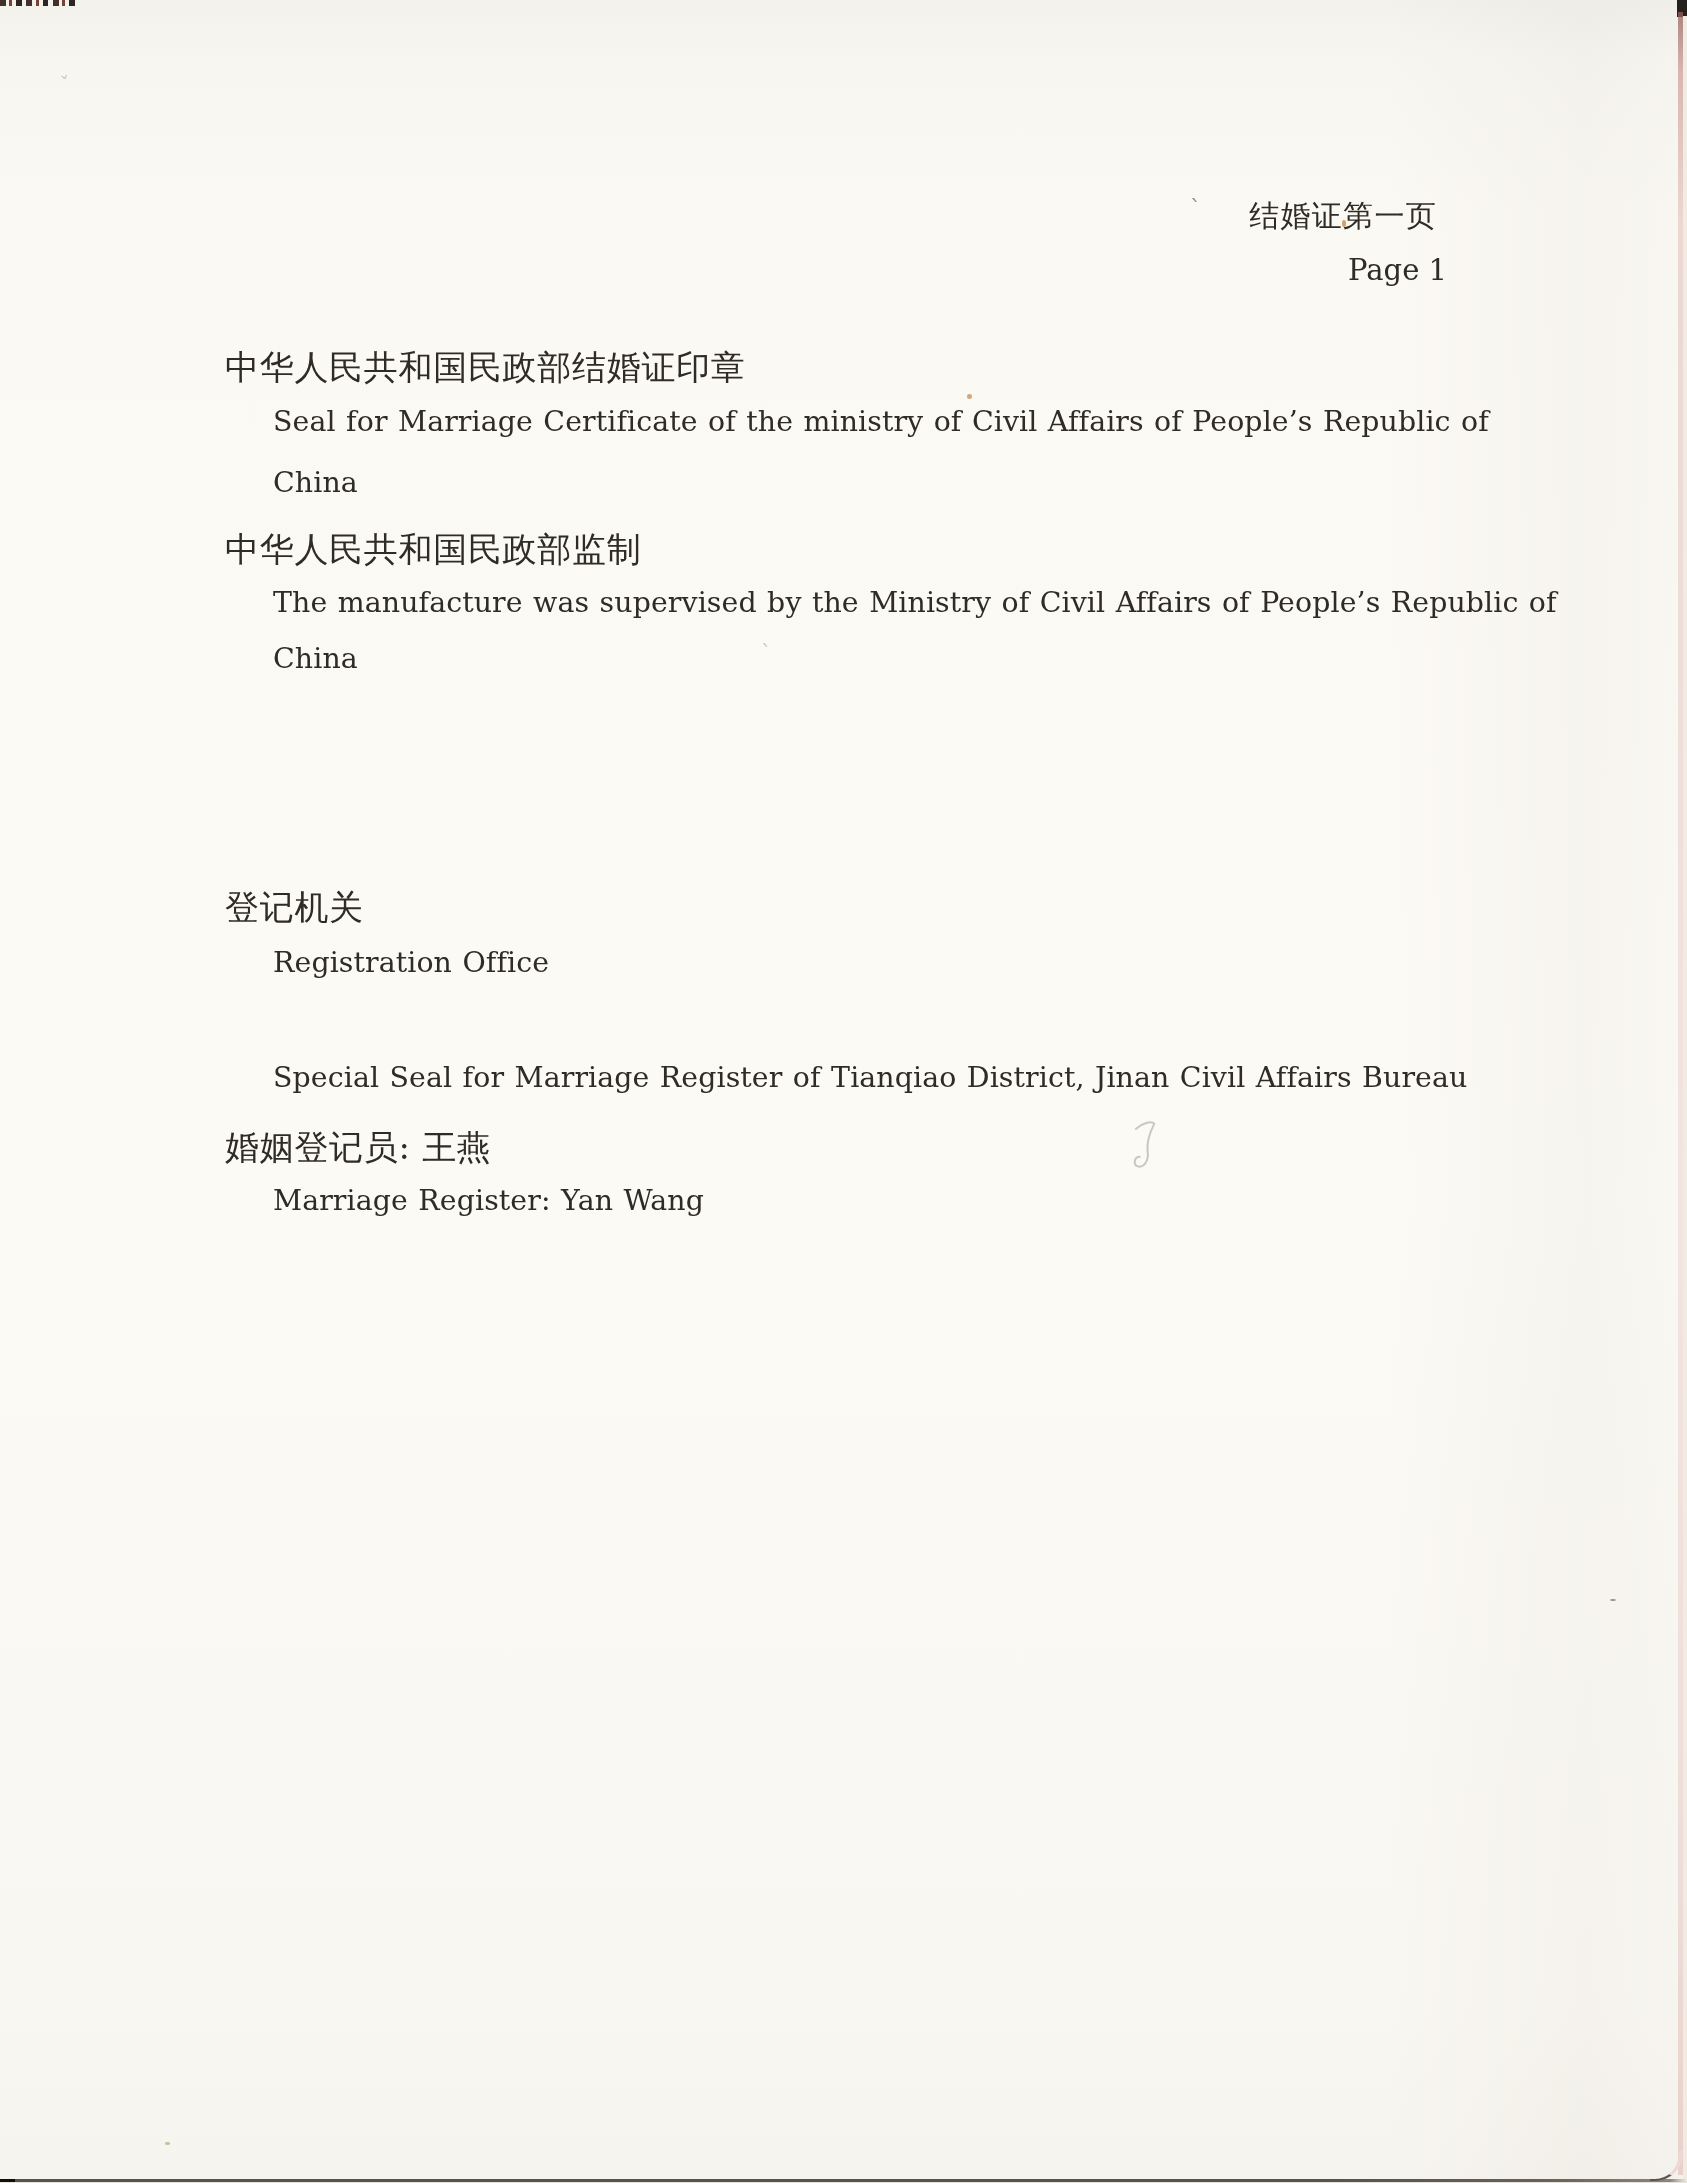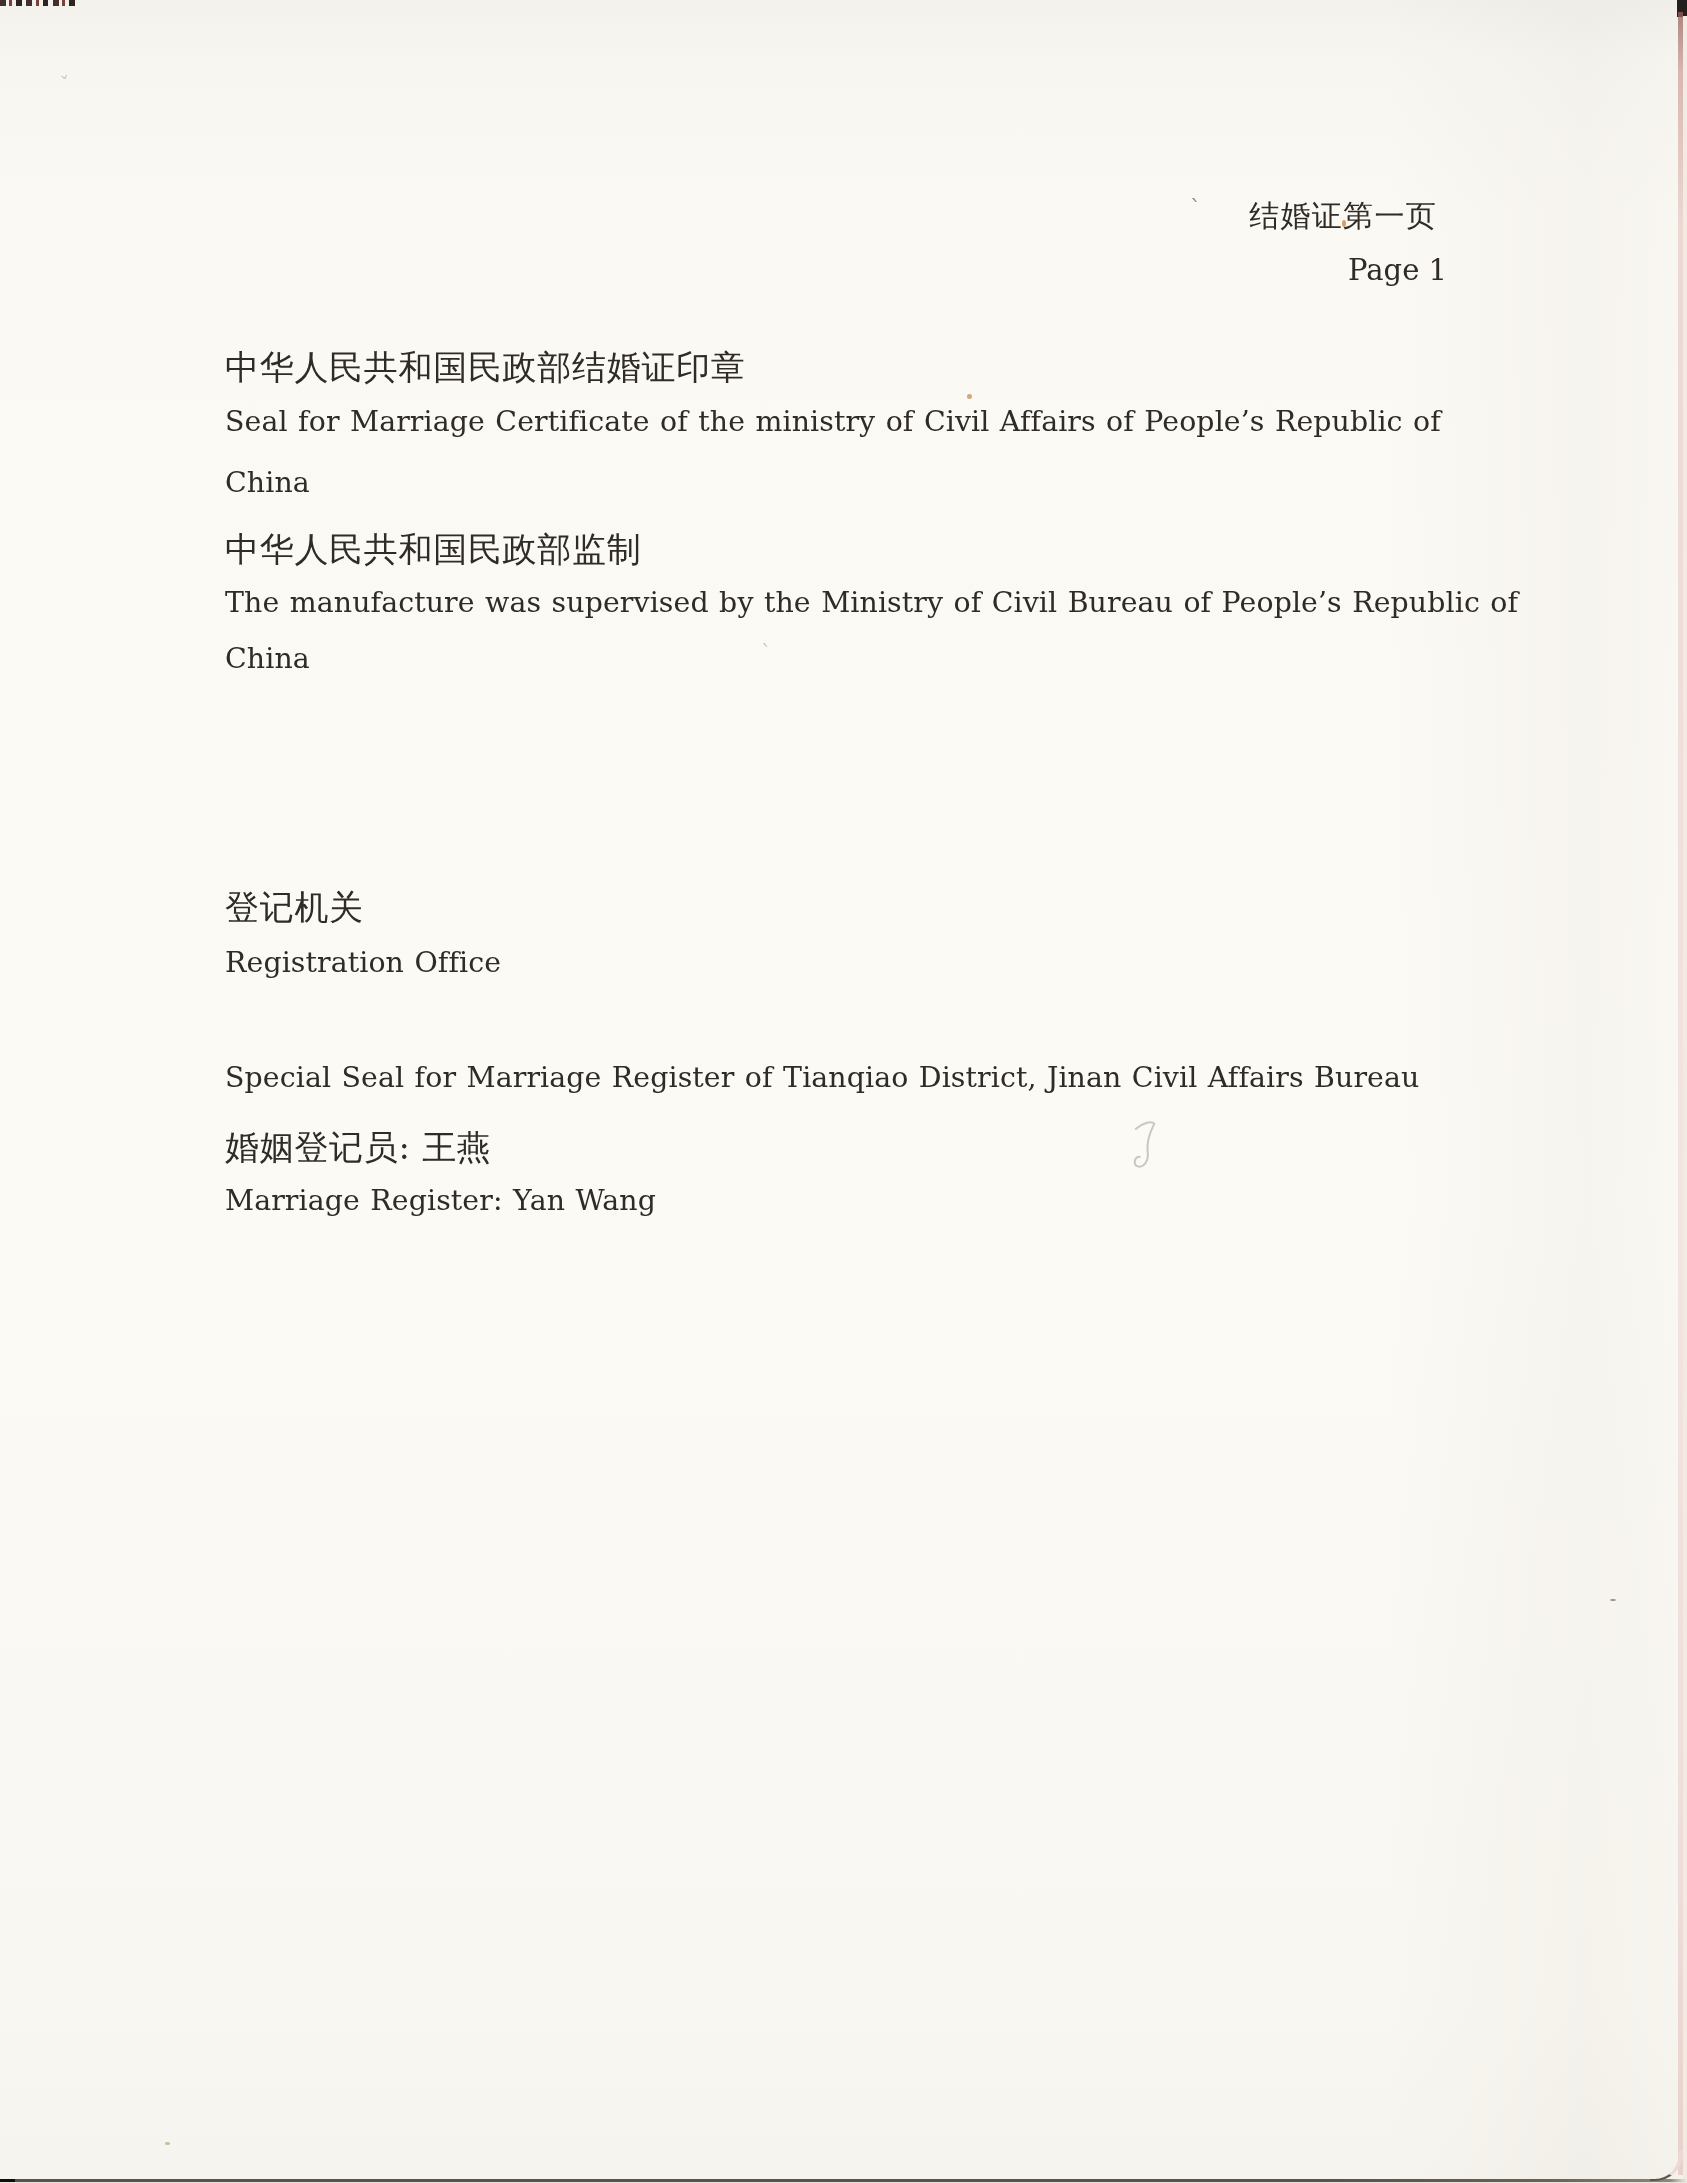--- a/index.html
+++ b/index.html
@@ -16,21 +16,21 @@
   .hdr-zh{
     position:absolute;top:196px;right:250px;
     font-size:30px;letter-spacing:1.3px;white-space:nowrap;margin-left:40px;
   }
   .hdr-en{
     position:absolute;top:253px;right:240px;
     font-size:29px;white-space:nowrap;
   }
   .line{position:absolute;left:225px;white-space:nowrap;}
   .zh{font-size:34px;letter-spacing:0.7px;}
-  .en{font-size:28.4px;letter-spacing:0.1px;word-spacing:1.3px;}
+  .en{font-size:28.4px;letter-spacing:0.1px;word-spacing:1.3px;margin-left:48px;}
   
   .specks-topleft{
     position:absolute;left:0;top:0;width:78px;height:6px;
     background:repeating-linear-gradient(90deg,
       #43302b 0 6px, rgba(0,0,0,0) 6px 9.3px,
       #7c4038 9.3px 12px, rgba(0,0,0,0) 12px 16.5px,
       #2d2522 16.5px 22px, rgba(0,0,0,0) 22px 26.5px);
   }
   .corner-topright{position:absolute;right:0;top:0;width:10px;height:17px;background:#23201d;}
   .edge-right-pink{
@@ -59,21 +59,21 @@
 
 <div class="canvas">
 
   <div class="hdr-zh">结婚证第一页</div>
   <div class="hdr-en">Page 1</div>
 
   <div class="line zh" style="top:345px">中华人民共和国民政部结婚证印章</div>
   <div class="line en" style="top:405px">Seal for Marriage Certificate of the ministry of Civil Affairs of People’s Republic of</div>
   <div class="line en" style="top:466px">China</div>
   <div class="line zh" style="top:527px">中华人民共和国民政部监制</div>
-  <div class="line en" style="top:586px">The manufacture was supervised by the Ministry of Civil Bureau of People’s Republic of</div>
+  <div class="line en" style="top:586px">The manufacture was supervised by the Ministry of Civil Affairs of People’s Republic of</div>
   <div class="line en" style="top:642px">China</div>
   <div class="line zh" style="top:885px">登记机关</div>
   <div class="line en" style="top:946px">Registration Office</div>
   <div class="line en" style="top:1061px">Special Seal for Marriage Register of Tianqiao District, Jinan Civil Affairs Bureau</div>
   <div class="line zh" style="top:1125px">婚姻登记员: 王燕</div>
   <div class="line en" style="top:1184px">Marriage Register: Yan Wang</div>
 
   <div class="specks-topleft"></div>
   <div class="corner-topright"></div>
   <div class="edge-right-outer"></div>

